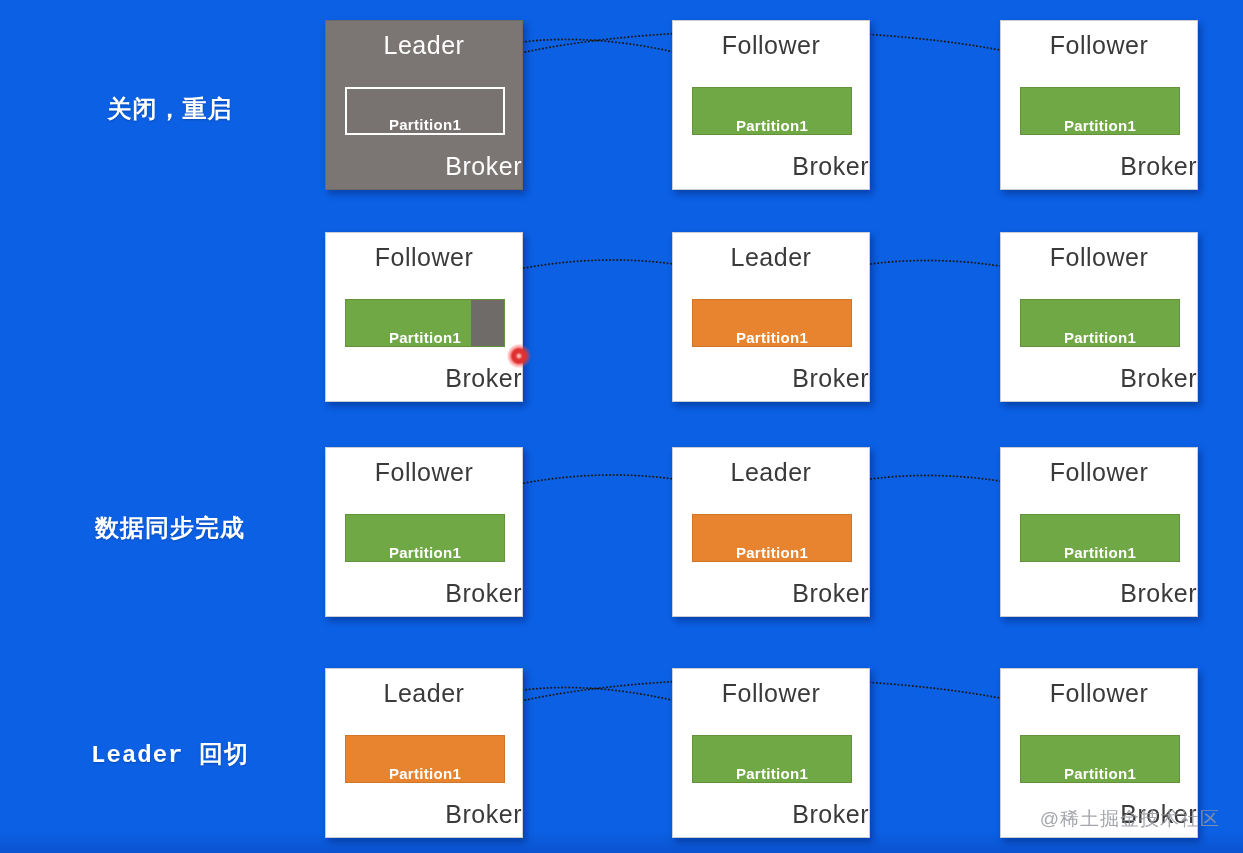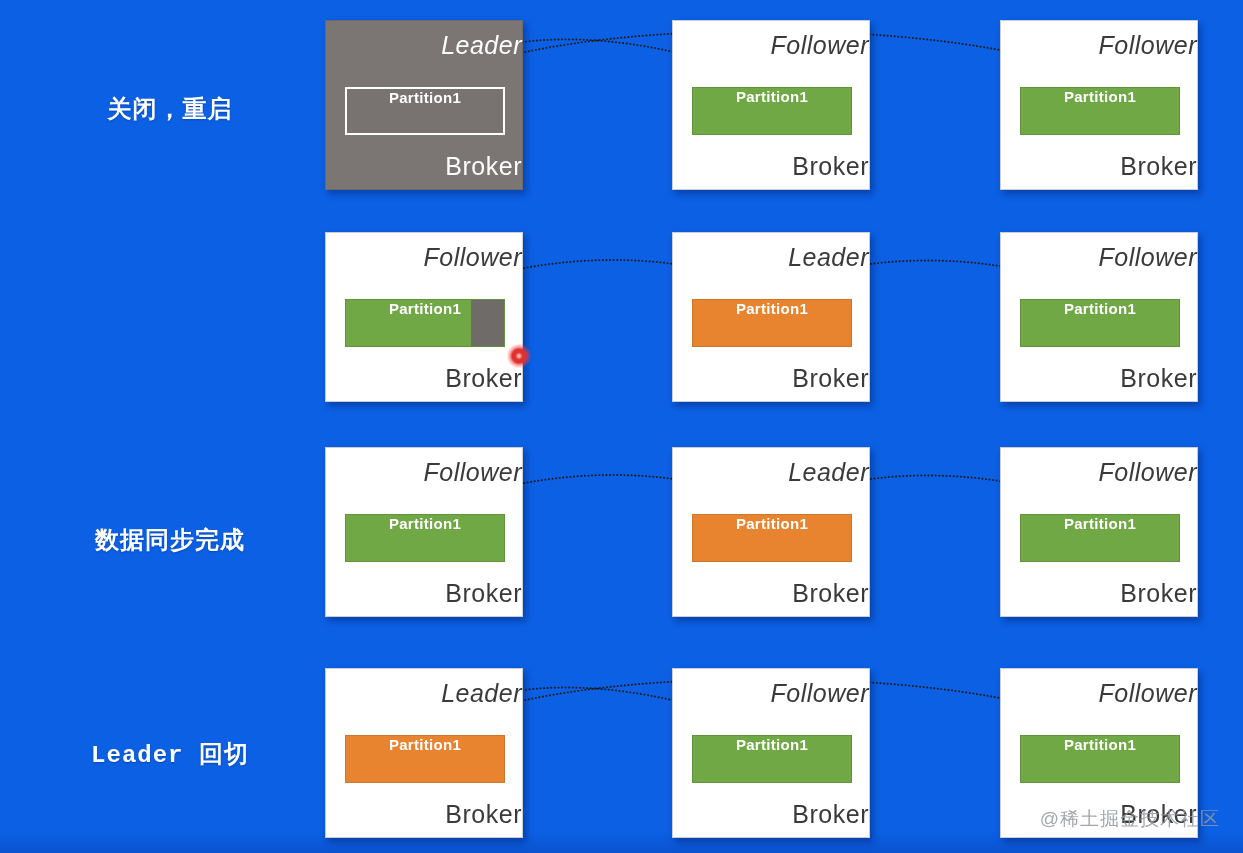--- a/index.html
+++ b/index.html
@@ -20,31 +20,31 @@
   }
 
   
   .broker{
     position:absolute;width:198px;height:170px;background:#ffffff;
     border:1px solid #c9cdd4;box-shadow:3px 4px 7px rgba(0,10,60,.35);
     box-sizing:border-box;
   }
   .broker.offline{background:#7b7674;border-color:#6e6a68;}
   .role{
-    position:absolute;top:10px;left:0;width:100%;text-align:right;
-    font-size:25px;color:#3a3a3a;letter-spacing:.5px;font-style:italic;
+    position:absolute;top:10px;left:0;width:100%;text-align:center;
+    font-size:25px;color:#3a3a3a;letter-spacing:.5px;
   }
   .broker.offline .role,.broker.offline .bname{color:#ffffff;}
   .bname{
     position:absolute;bottom:8px;left:0;width:100%;text-align:right;
     font-size:25px;color:#3a3a3a;letter-spacing:.5px;
   }
   .partition{
     position:absolute;left:19px;top:66px;width:160px;height:48px;
-    display:flex;align-items:flex-start;justify-content:center;
+    display:flex;align-items:flex-end;justify-content:center;
     font-size:15px;font-weight:bold;color:#ffffff;letter-spacing:.3px;
     box-sizing:border-box;
   }
   .partition.green{background:#70a845;border:1px solid rgba(0,0,0,.12);}
   .partition.orange{background:#e8842f;border:1px solid rgba(0,0,0,.10);}
   .partition.grayline{background:#787371;border:2px solid #ffffff;}
   .partition.catchup{background:#70a845;border:1px solid rgba(0,0,0,.12);}
   .partition .tail{
     position:absolute;right:0;top:0;height:100%;width:21%;
     background:#6f6b69;
@@ -91,21 +91,21 @@
     <path class="dotline" d="M 772 295 C 843 251, 992 248, 1092 292" marker-end="url(#ah)"></path>
 
     <path class="dotline" d="M 770 510 C 698 466, 552 461, 434 509" marker-end="url(#ah)"></path>
     <path class="dotline" d="M 772 510 C 843 466, 992 463, 1092 507" marker-end="url(#ah)"></path>
 
     <path class="dotline" d="M 424 730 C 478 678, 612 670, 760 727" marker-end="url(#ah)"></path>
     <path class="dotline" d="M 430 732 C 555 662, 945 664, 1088 722" marker-end="url(#ah)"></path>
   </svg>
 
   <div class="stage-label" style="left:60px;top:93px;width:220px;">关闭，重启</div>
-  <div class="stage-label" style="left:60px;top:524px;width:220px;">数据同步完成</div>
+  <div class="stage-label" style="left:60px;top:512px;width:220px;">数据同步完成</div>
   <div class="stage-label" style="left:60px;top:738px;width:220px;">Leader 回切</div>
 
   <div class="broker offline" style="left:325px;top:20px;">
     <div class="role">Leader</div>
     <div class="partition grayline">
       <span class="ptext">Partition1</span>
     </div>
     <div class="bname">Broker</div>
   </div>
   <div class="broker" style="left:672px;top:20px;">

